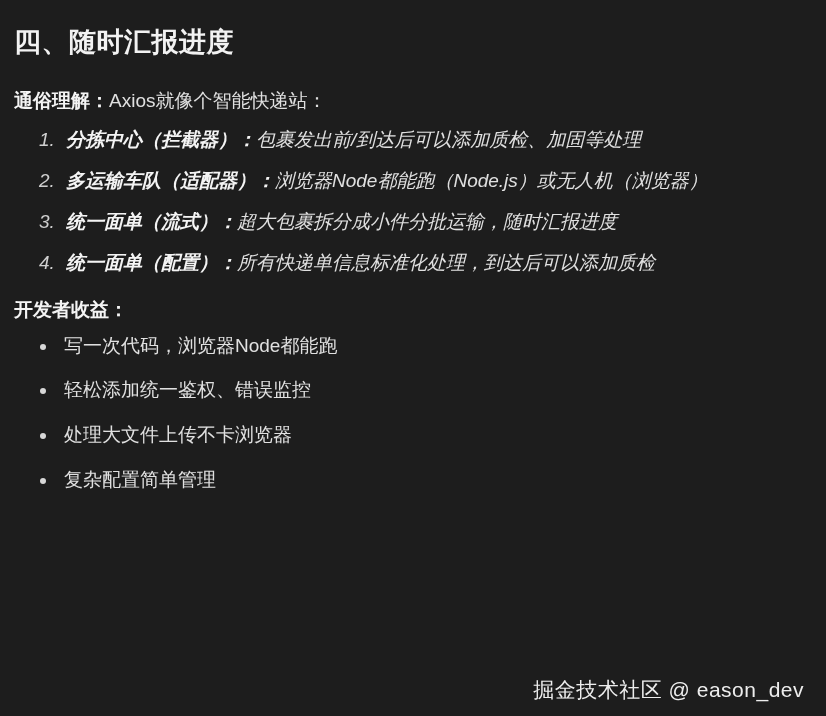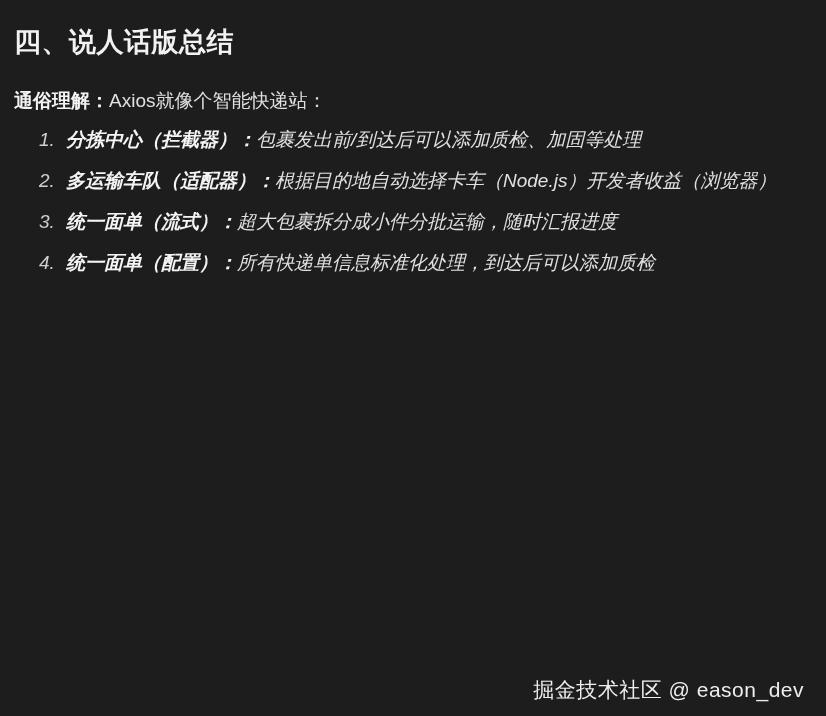--- a/index.html
+++ b/index.html
@@ -89,38 +89,45 @@
     opacity: 0.92;
     letter-spacing: 0.5px;
     white-space: nowrap;
   }
 </style>
 </head>
 <body>
 
 <div class="page">
 
-  <h1 class="section-title">四、说人话版总结</h1>
+  <h1 class="section-title">四、随时汇报进度</h1>
 
   <p class="para">
     <span class="lead">通俗理解：</span><span>Axios就像个智能快递站：</span>
   </p>
 
   <ol class="numbered">
     <li>
       <b>分拣中心（拦截器）：</b><span>包裹发出前/到达后可以添加质检、加固等处理</span>
     </li>
     <li>
-      <b>多运输车队（适配器）：</b><span>根据目的地自动选择卡车（Node.js）开发者收益（浏览器）</span>
+      <b>多运输车队（适配器）：</b><span>浏览器Node都能跑（Node.js）或无人机（浏览器）</span>
     </li>
     <li>
       <b>统一面单（流式）：</b><span>超大包裹拆分成小件分批运输，随时汇报进度</span>
     </li>
     <li>
       <b>统一面单（配置）：</b><span>所有快递单信息标准化处理，到达后可以添加质检</span>
     </li>
   </ol>
 
+  <p class="subhead">开发者收益：</p>
 
+  <ul class="bullets">
+    <li>写一次代码，浏览器Node都能跑</li>
+    <li>轻松添加统一鉴权、错误监控</li>
+    <li>处理大文件上传不卡浏览器</li>
+    <li>复杂配置简单管理</li>
+  </ul>
 
   <div class="watermark">掘金技术社区 @ eason_dev</div>
 
 </div>
 
 </body></html>

